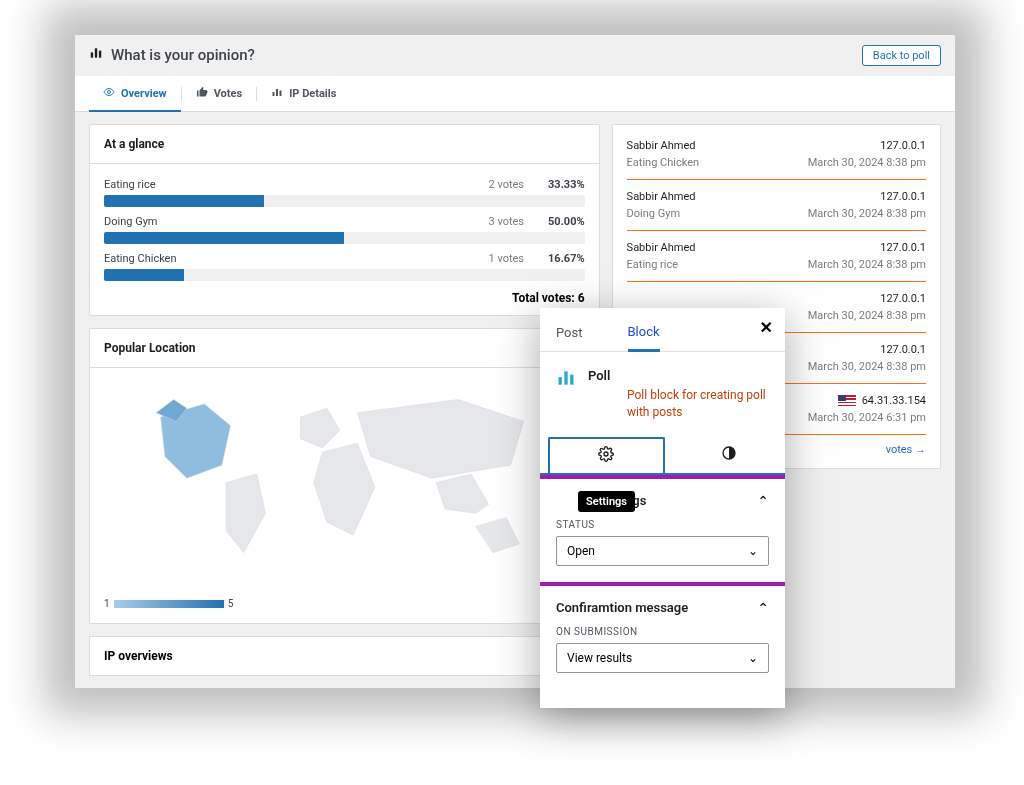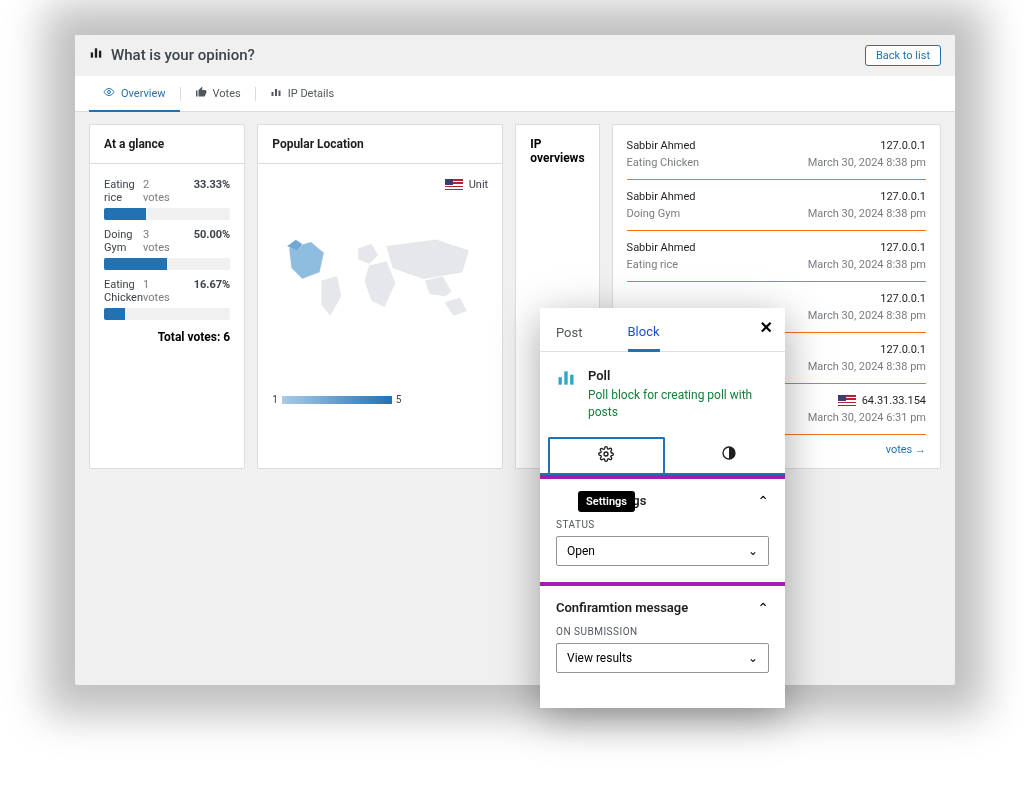--- a/index.html
+++ b/index.html
@@ -13,27 +13,27 @@
     display: flex; align-items: flex-start; justify-content: space-between;
     padding: 10px 14px; background: #f0f0f1;
   }
   .titlebar-left { display: flex; align-items: center; gap: 8px; }
   .titlebar-left svg { width: 14px; height: 14px; color:#1e1e1e; }
   .page-title { font-size: 15px; font-weight: 500; color: #3c434a; }
   .back-btn {
     font-size: 11px; color: #2271b1; border: 1px solid #2271b1; background: #fff;
     padding: 3px 10px; border-radius: 3px; cursor: pointer;
   }
-  .tabs-row { display: flex; gap: 0; padding: 0 14px; background:#fff; border-bottom:1px solid #dcdcde; }
+  .tabs-row { display: flex; gap: 0; padding: 0 14px; background:#fff; border-bottom:1px solid #dcdcde;font-weight:bold; }
   .tab-item { display: flex; align-items: center; gap: 6px; padding: 10px 14px; font-size: 11px; color: #50575e; cursor: pointer; position:relative; }
   .tab-item.active { color: #2271b1; }
   .tab-item.active::after { content:""; position:absolute; left:0; right:0; bottom:-1px; height:2px; background:#2271b1; }
   .tab-sep { width:1px; height:14px; background:#dcdcde; align-self:center; }
   .content { display: flex; gap: 12px; padding: 12px 14px; background:#f0f0f1; }
-  .col-left { flex: 1.55; display:flex; flex-direction:row; gap:12px; }
+  .col-left { flex: 1.55; display:flex; flex-direction:column; gap:12px; }
   .col-right { flex: 1; display:flex; flex-direction:column; gap:12px; }
   .card { background:#fff; border:1px solid #dcdcde; border-radius:2px; }
   .card-h { font-size:12px; font-weight:700; color:#1e1e1e; padding:12px 14px; border-bottom:1px solid #dcdcde; }
   .glance-body { padding: 8px 14px 10px; }
   .g-row { padding: 6px 0 2px; }
   .g-top { display:flex; justify-content:space-between; font-size:11px; color:#3c434a; margin-bottom:4px; }
   .g-top-right { display:flex; gap:24px; }
   .g-votes { color:#787c82; }
   .g-pct { font-weight:700; }
   .g-bar { height:12px; background:#f0f0f1; border-radius:2px; overflow:hidden; }
@@ -65,21 +65,21 @@
     display:flex; flex-direction:column;
   }
   .popup-tabs { display:flex; align-items:center; padding: 10px 16px 0; position:relative; border-bottom:1px solid #e0e0e0;}
   .ptab { font-size:13px; color:#50575e; padding:6px 0 10px; margin-right:22px; cursor:pointer; }
   .ptab.active { color:#1d4ed8; border-bottom:3px solid #2271b1; margin-bottom:-1px;margin-left:23px; }
   .close-x { position:absolute; right:12px; top:10px; font-size:16px; cursor:pointer; font-weight:bold; }
   .block-hd { display:flex; gap:12px; padding:16px; }
   .block-hd .icn { flex-shrink:0; }
   .block-hd .icn svg { width:20px; height:20px; }
   .block-hd .ttl { font-size:13px; font-weight:600; color:#1e1e1e; }
-  .block-hd .desc { font-size:12px; color:#15803d; margin-top:4px; line-height:1.4; }
+  .block-hd .desc { font-size:12px; color:#c2410c; margin-top:4px; line-height:1.4;margin-left:39px; }
   .dual-tabs { display:flex; border-bottom:2px solid #2271b1; }
   .dt { flex:1; display:flex; align-items:center; justify-content:center; height:36px; cursor:pointer; }
   .dt.active { border:2px solid #2271b1; border-bottom:none; margin:0 8px; border-radius:2px 2px 0 0; }
   .section { padding:14px 16px 6px; border-top:4px solid #a21caf; }
   .sec-row { display:flex; justify-content:space-between; align-items:center; }
   .sec-title { font-size:13px; font-weight:600; color:#1e1e1e; position:relative; }
   .chev { font-size:14px; cursor:pointer; }
   .lab { font-size:10px; letter-spacing:0.5px; color:#50575e; text-transform:uppercase; margin:10px 0 6px; }
   .sel { width:100%; border:1px solid #949494; border-radius:2px; padding:7px 10px; font-size:12px; display:flex; justify-content:space-between; align-items:center; cursor:pointer; }
   .tooltip-badge {
@@ -96,21 +96,21 @@
     <div class="titlebar-left">
       <span>
         <svg viewBox="0 0 24 24" fill="currentColor">
             <rect x="3" y="11" width="4" height="9"></rect>
             <rect x="10" y="4" width="4" height="16"></rect>
             <rect x="17" y="8" width="4" height="12"></rect>
           </svg>
       </span>
       <span class="page-title">What is your opinion?</span>
     </div>
-    <button class="back-btn">Back to list</button>
+    <button class="back-btn">Back to poll</button>
   </div>
 
   <div class="tabs-row">
     <div class="tab-item active">
       <span><svg width="12" height="12" viewBox="0 0 24 24" fill="none" stroke="#2271b1" stroke-width="2">
             <circle cx="12" cy="12" r="3"></circle>
             <path d="M2 12s3.5-7 10-7 10 7 10 7-3.5 7-10 7-10-7-10-7z"></path>
           </svg></span>
       <span>Overview</span>
     </div>

